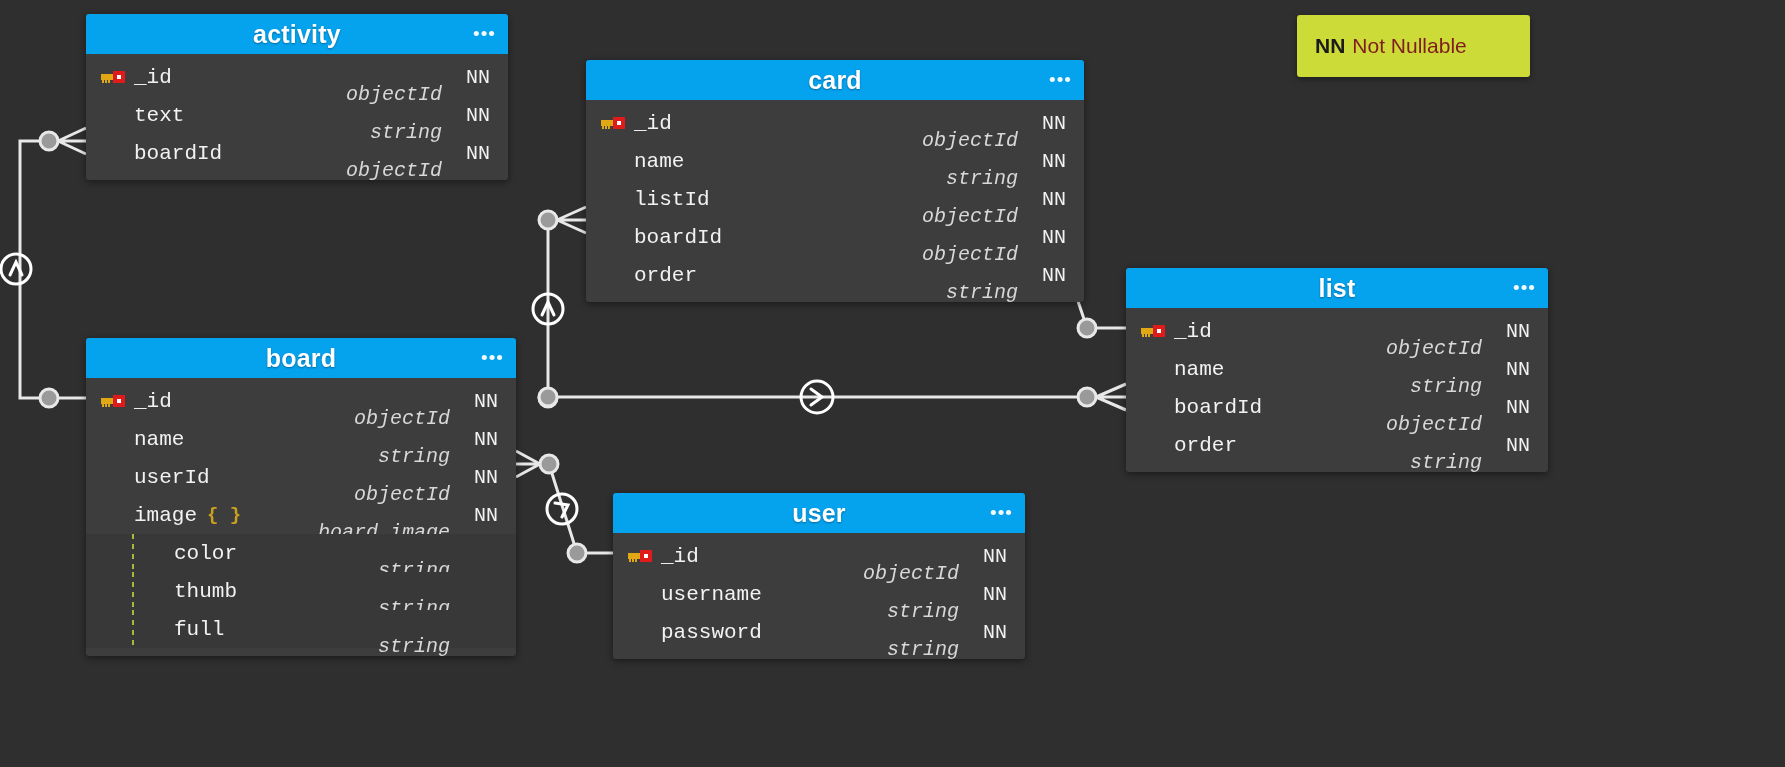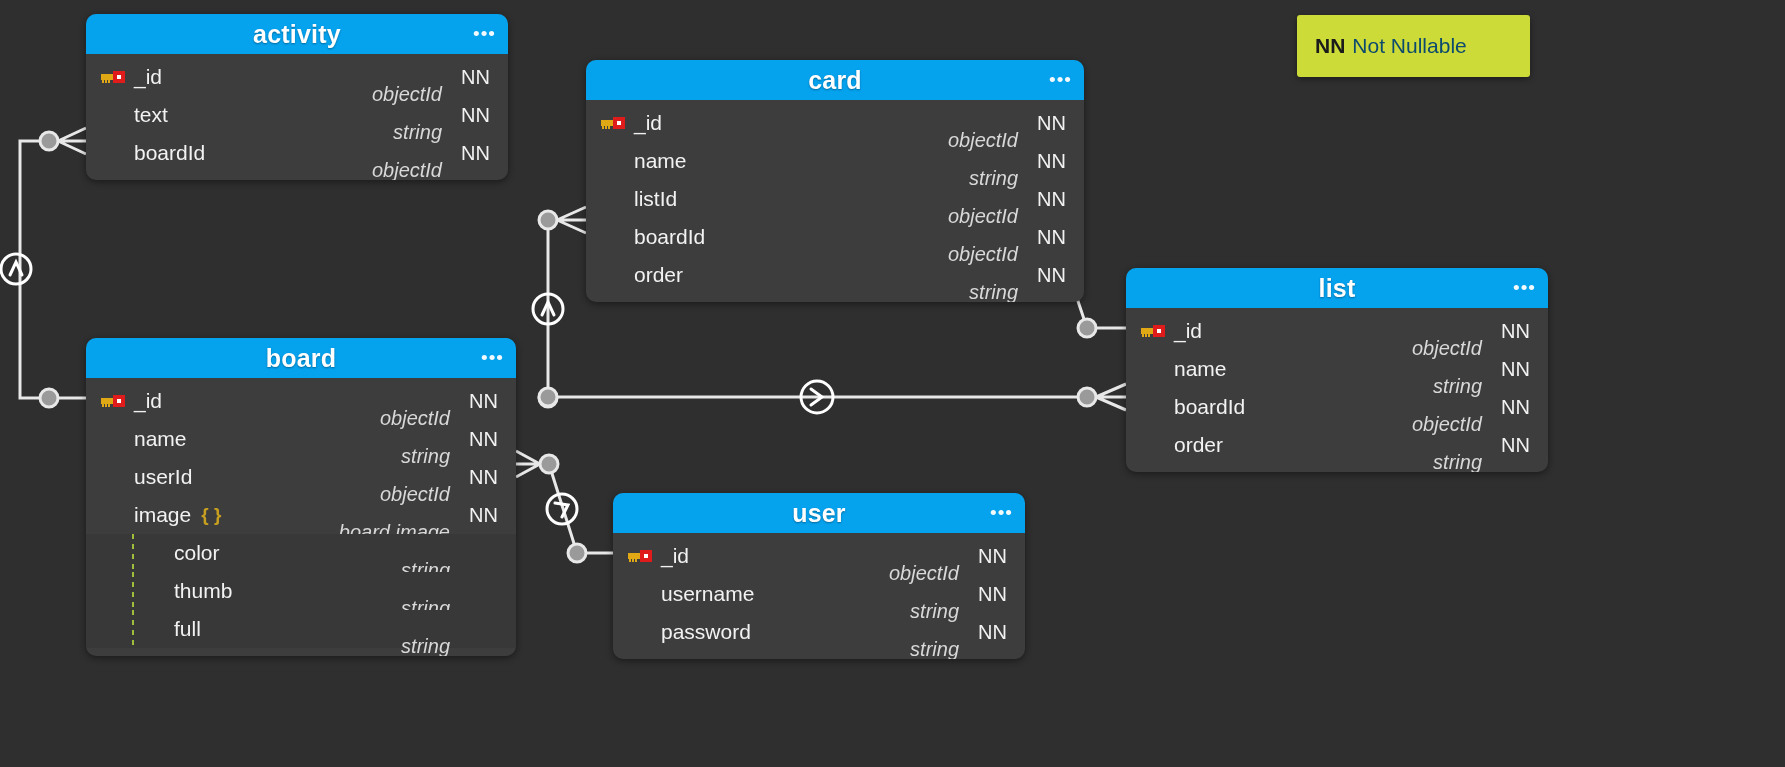--- a/index.html
+++ b/index.html
@@ -9,21 +9,21 @@
     font-family:"Liberation Sans", sans-serif;
     position:relative;
   }
   #canvas{ position:absolute; inset:0; }
   svg.links{ position:absolute; left:0; top:0; width:1785px; height:767px; pointer-events:none; }
 
   
   .entity{
     position:absolute;
     background:#3d3d3d;
-    border-radius:10px;
+    border-radius:3px;
     box-shadow:0 2px 7px rgba(0,0,0,.45);
     overflow:hidden;
   }
   .entity-header{
     background:#05a2ee;
     height:40px;
     display:flex;
     align-items:center;
     justify-content:center;
     position:relative;
@@ -45,20 +45,21 @@
     letter-spacing:1px;
     opacity:.95;
   }
   .fields{ padding:4px 0 8px 0; }
   .field{
     display:flex;
     align-items:center;
     height:38px;
     padding:0 18px 0 14px;
     position:relative;
+    font-family:Liberation Mono, monospace;
   }
   .field.nested{
     background:#383838;
     padding-left:14px;
   }
   .nest-bar{
     position:absolute;
     left:46px; top:0; bottom:0;
     width:2px;
     background:repeating-linear-gradient(to bottom,#9fbf3b 0,#9fbf3b 5px,transparent 5px,transparent 10px);
@@ -103,21 +104,21 @@
   .legend{
     position:absolute;
     background:#ccdb38;
     border-radius:3px;
     display:flex;
     align-items:center;
     padding:0 18px;
     box-shadow:0 2px 6px rgba(0,0,0,.4);
   }
   .legend b{ color:#1b1b1b; font-size:21px; font-weight:bold; }
-  .legend span{ color:#0c4a6e; font-size:21px; margin-left:7px; }
+  .legend span{ color:#7f1d1d; font-size:21px; margin-left:7px; }
 
   
   .caption{
     position:absolute;
     color:#5b4df0;
     font-size:55px;
     white-space:nowrap;
     letter-spacing:.5px;
   }
 </style>

